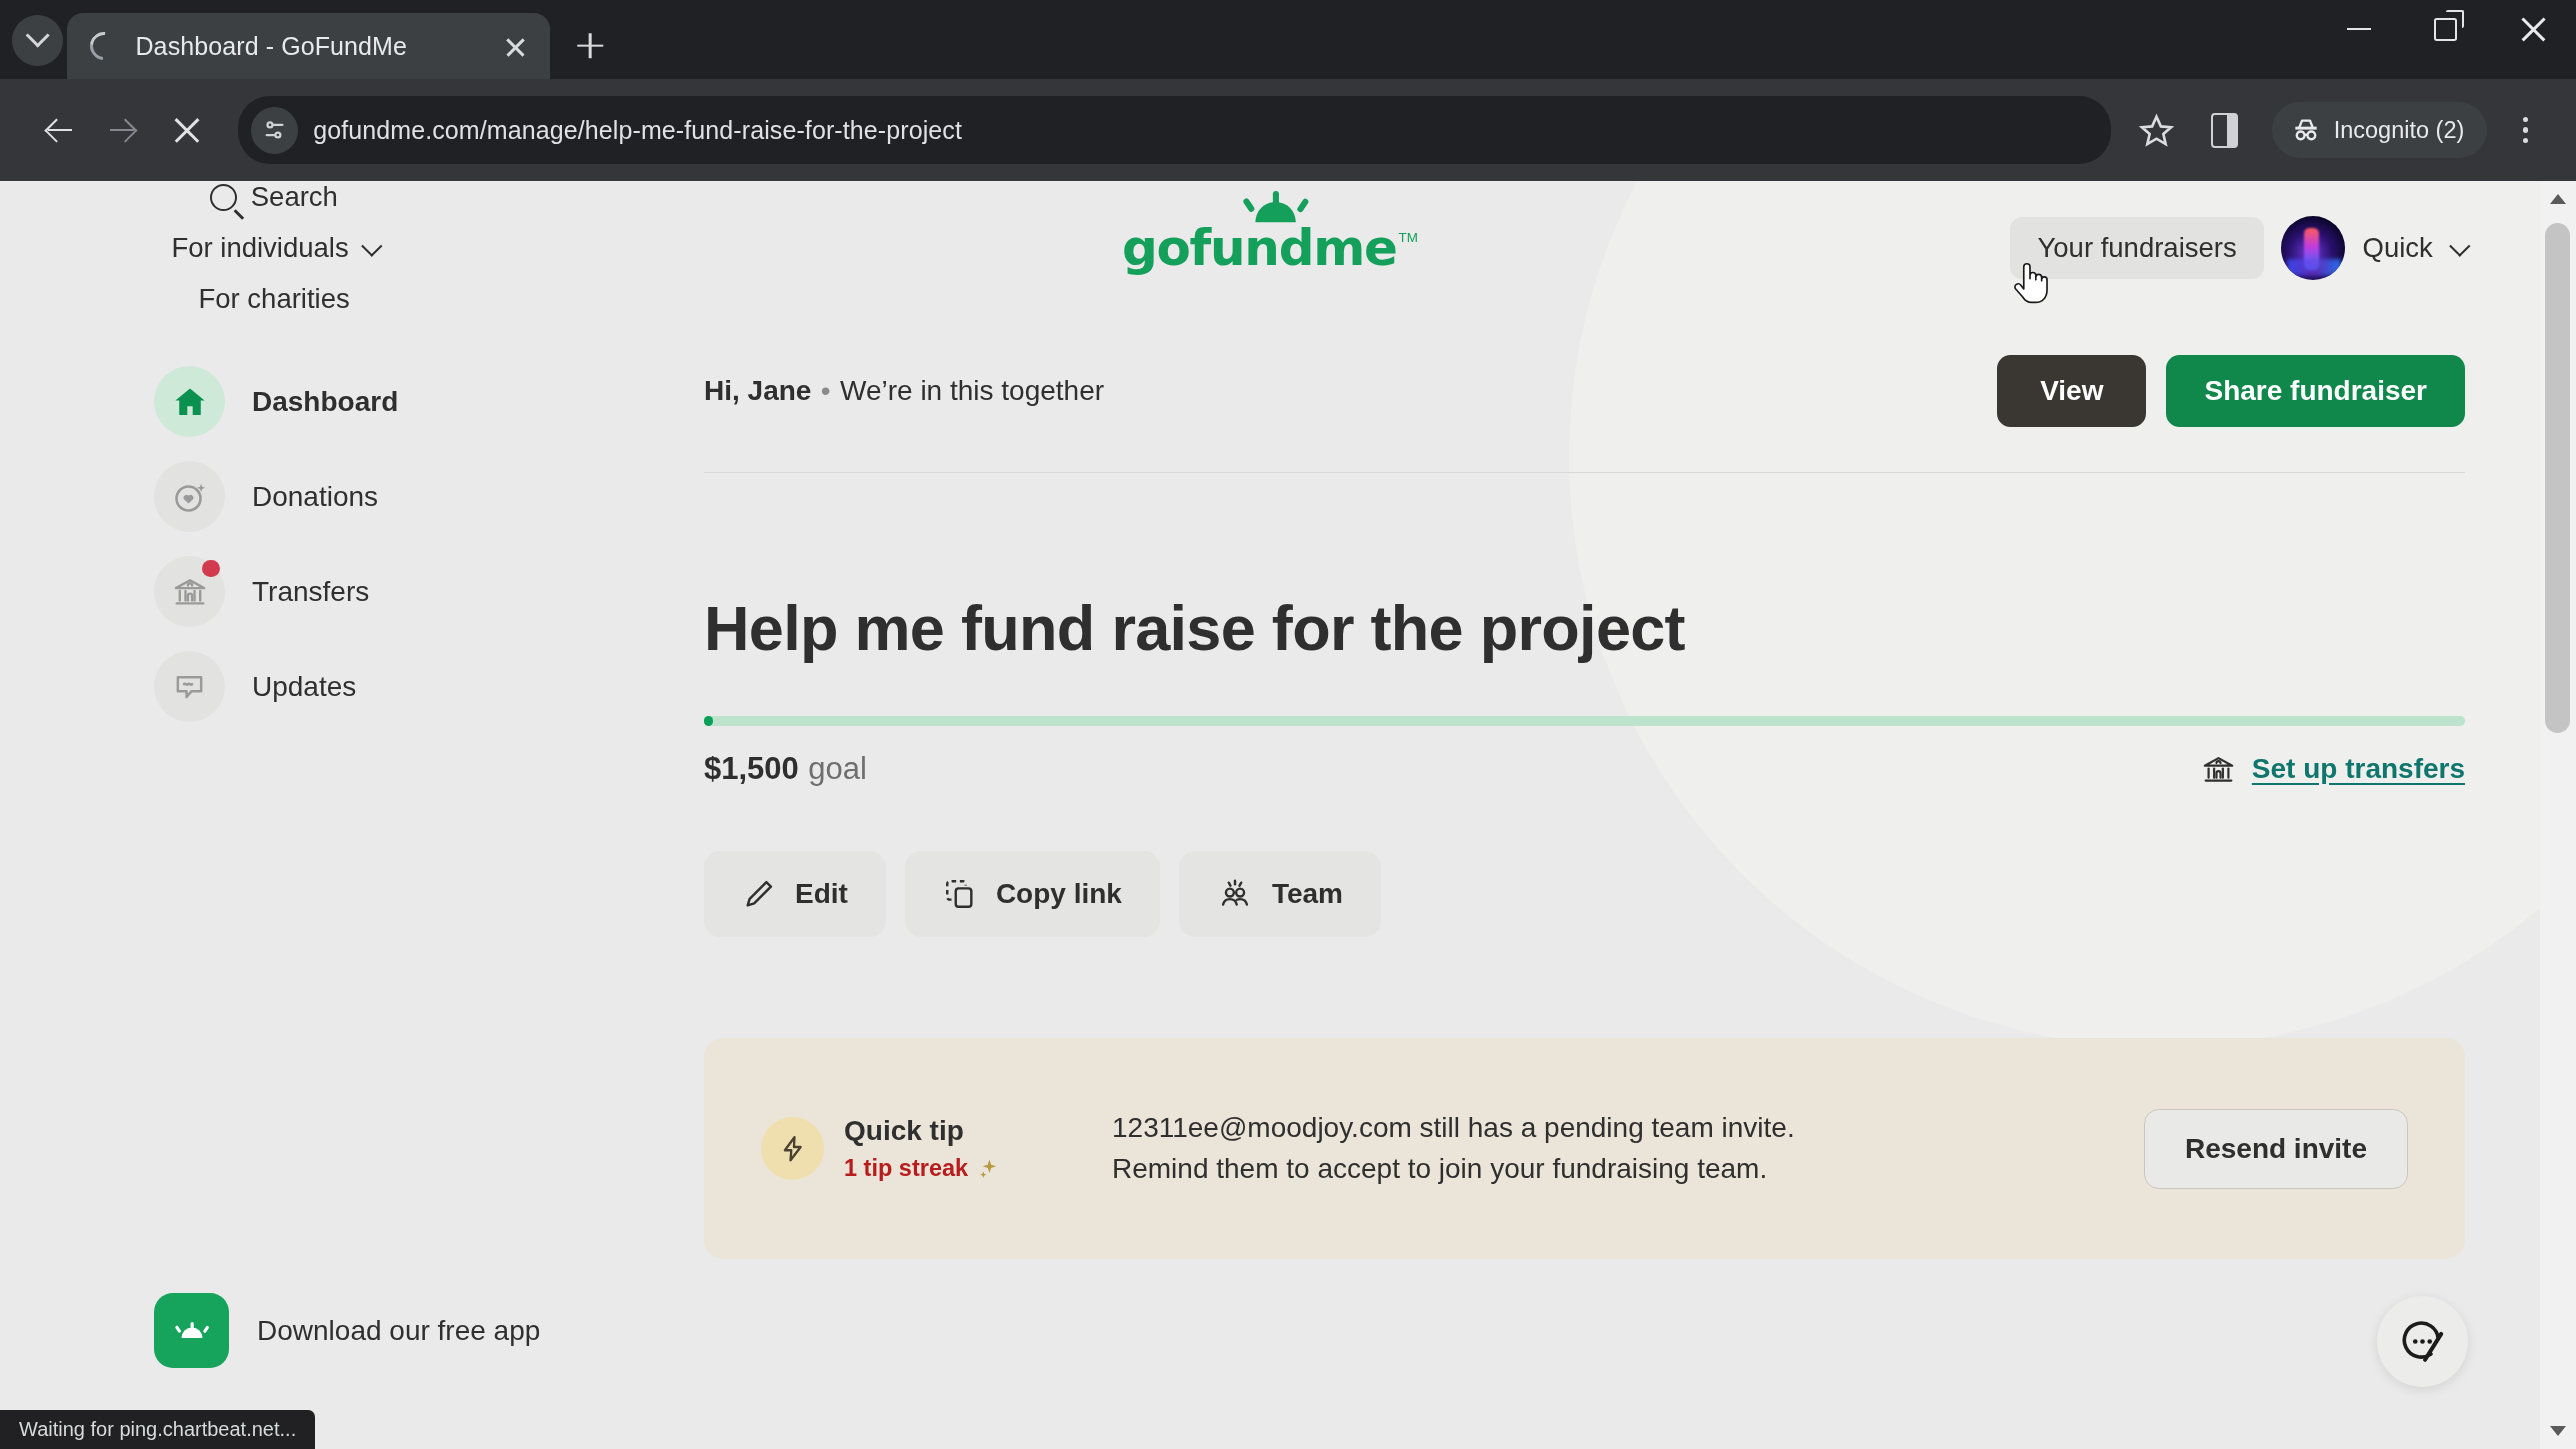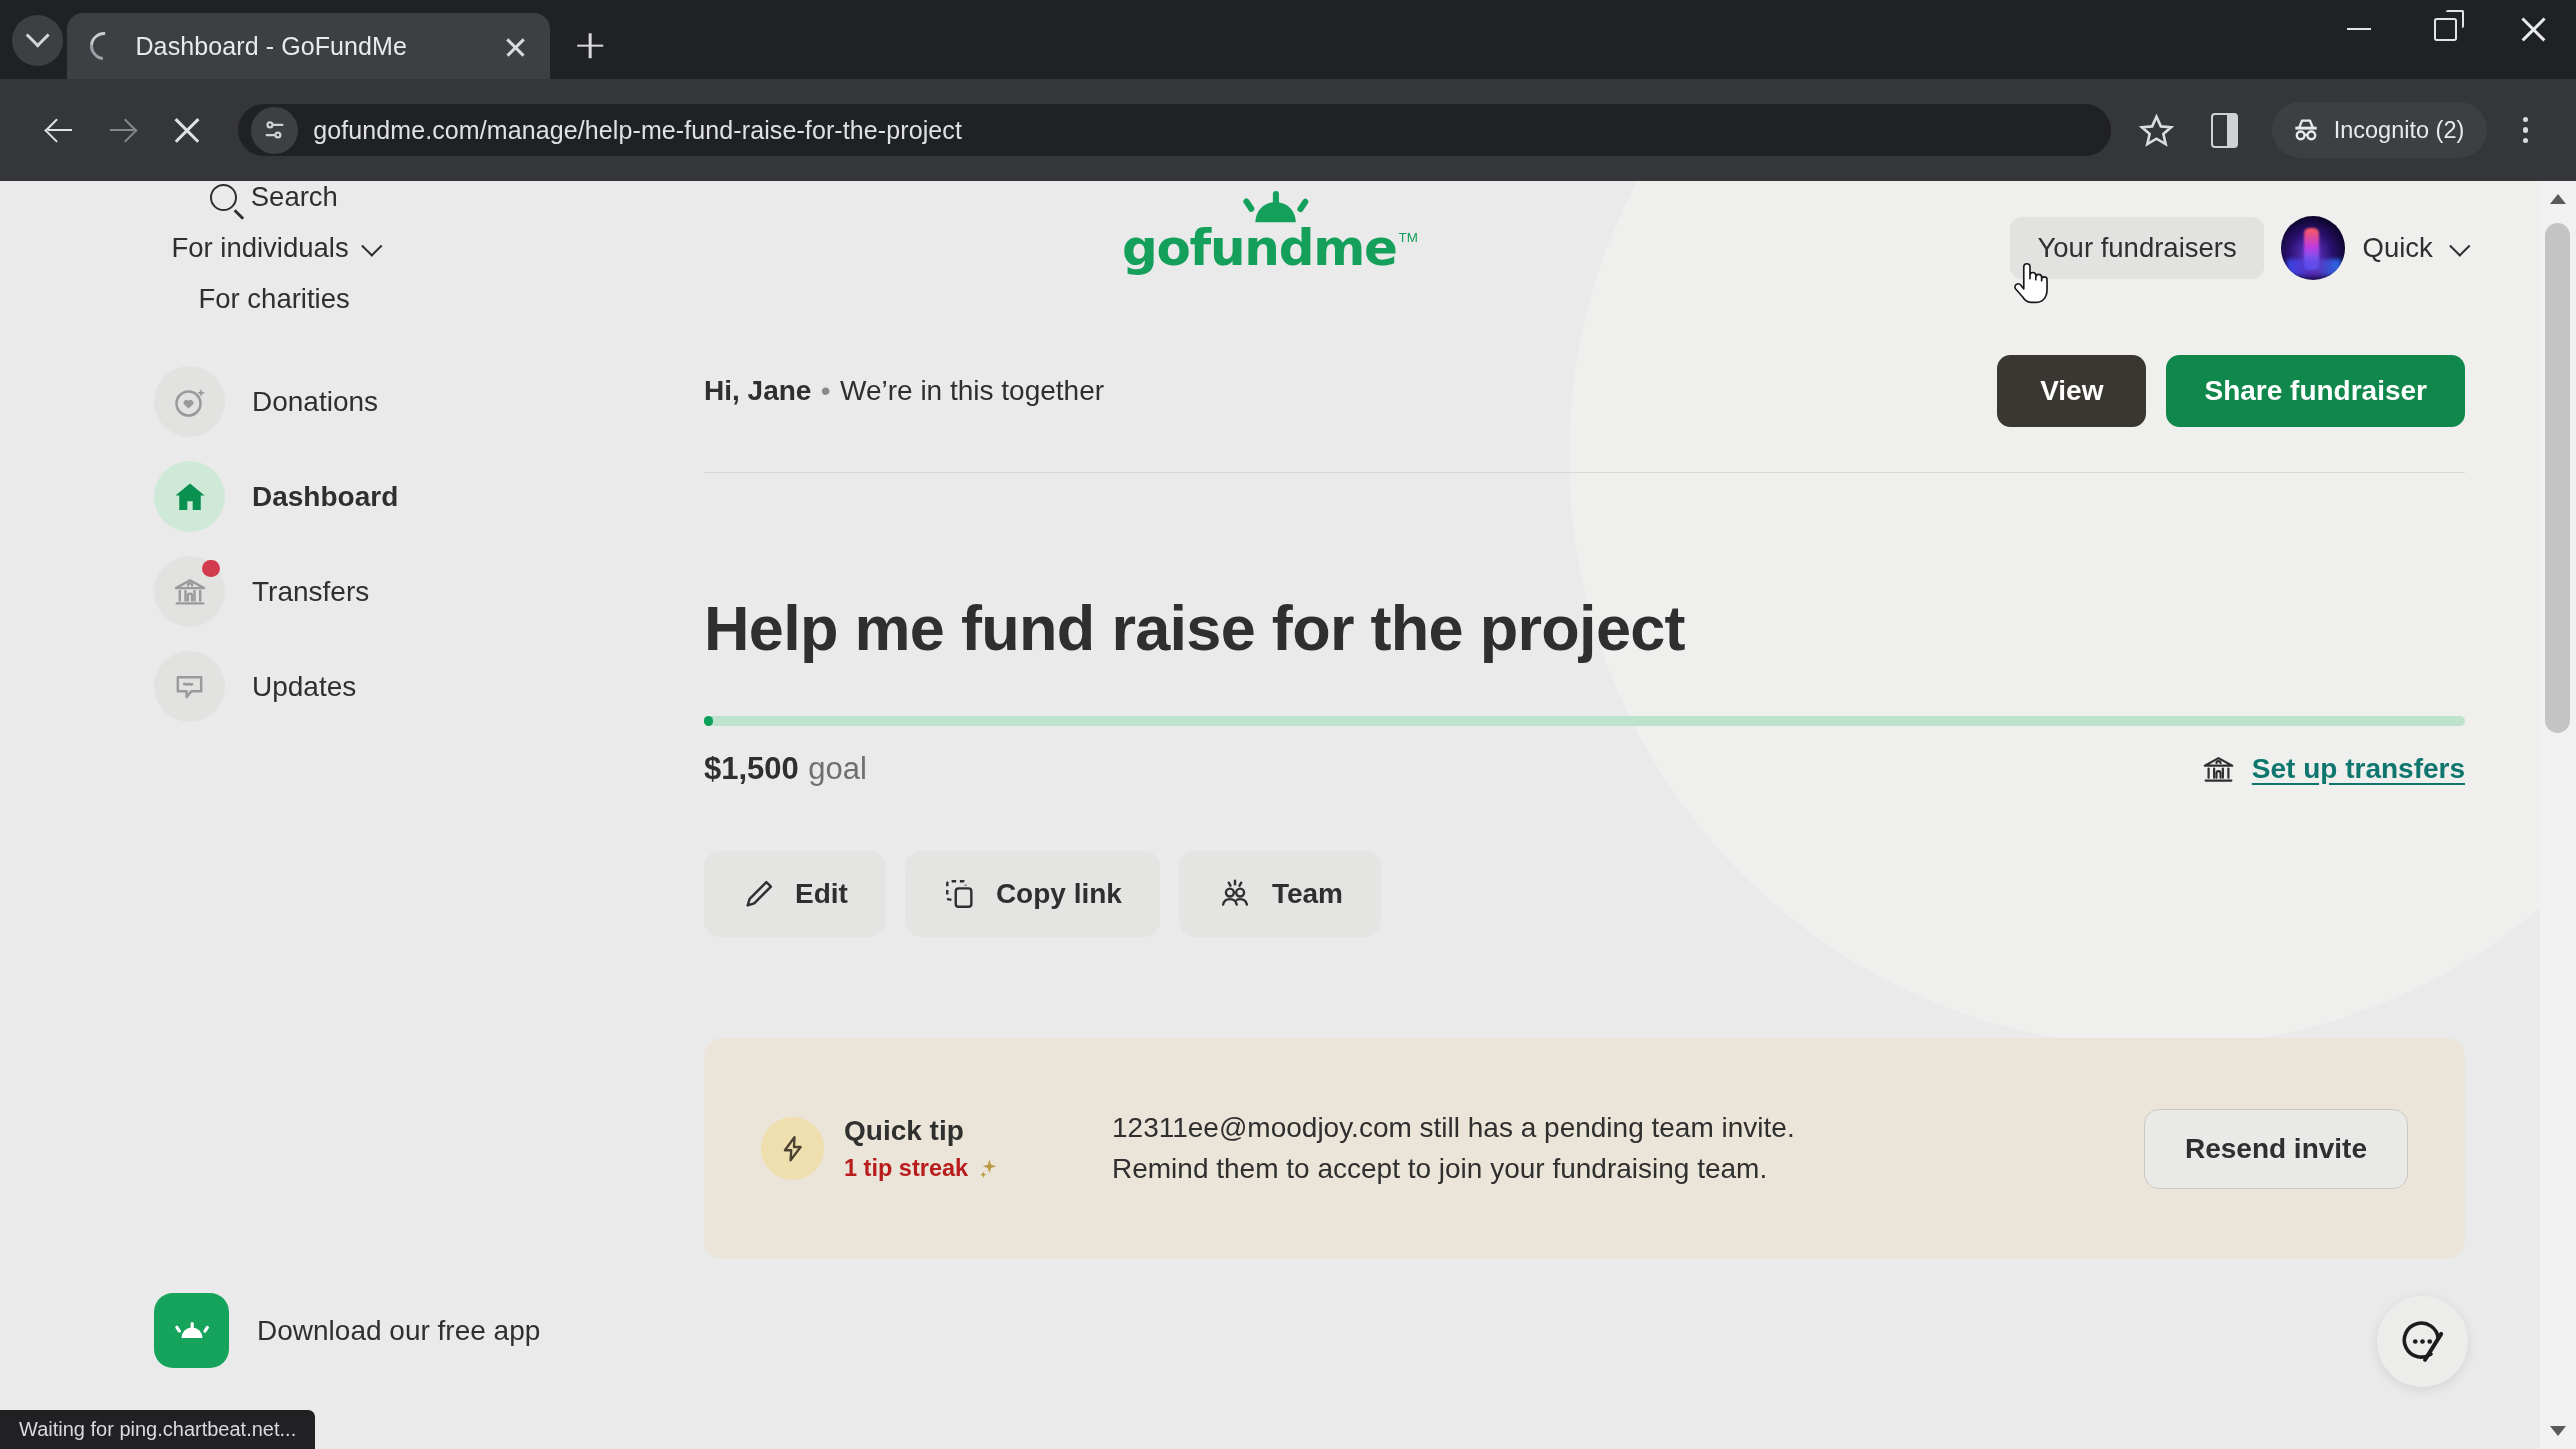--- a/index.html
+++ b/index.html
@@ -77,21 +77,21 @@
   .arrow-r::before {content:"";position:absolute;left:0;top:12px;width:24px;height:2.7px;background:#85888c;}
   .arrow-r::after  {content:"";position:absolute;right:2.7px;top:5.4px;width:14.8px;height:14.8px;border-right:2.7px solid #85888c;border-top:2.7px solid #85888c;transform:rotate(45deg);}
   .stop-x { width: 29.5px; height: 29.5px; position: relative; }
   .stop-x::before, .stop-x::after {
     content:""; position:absolute; left:-1.3px; top:13.4px; width:32px; height:2.7px; background:#e0e2e4;
   }
   .stop-x::before { transform: rotate(45deg); }
   .stop-x::after  { transform: rotate(-45deg); }
 
   .omnibox {
-    flex: 1 1 auto; height: 52px; background: #202124; border-radius: 32px;
+    flex: 1 1 auto; height: 68px; background: #202124; border-radius: 32px;
     display: flex; align-items: center; margin: 0 13.4px 0 19px; padding: 0 17.4px 0 13.4px;
   }
   .site-chip {
     width: 47px; height: 47px; border-radius: 23.5px; background: #3c4043;
     display:flex; align-items:center; justify-content:center; flex:0 0 auto; margin-right: 14.8px;
   }
   .url { color: #dfe1e5; font-size: 25px; white-space: nowrap; letter-spacing: 0.1px; }
   .tb-right { display: flex; align-items: center; gap: 4px; flex: 0 0 auto; }
   .star { width: 35px; height: 35px; position: relative; }
   .sidepanel-ic { width: 27px; height: 35px; border: 2.7px solid #cfd1d4; border-radius: 4px; position: relative; }
@@ -370,37 +370,37 @@
           <span class="user-name">Quick</span>
           <span class="cdown"></span>
         </div>
       </div>
 
       <div class="body-row">
 
         <div class="sidebar">
 
           <div class="side-item">
+            <span class="side-ic active">
+              <svg width="38" height="38" viewBox="0 0 24 24" fill="#0a9150">
+                <path d="M12 3.4 2.8 11h2.4v9.2h5.1v-5.5h3.4v5.5h5.1V11h2.4z"></path>
+              </svg>
+            </span>
+            <span class="side-label active">Dashboard</span>
+          </div>
+
+          <div class="side-item">
             <span class="side-ic">
               <svg width="36" height="36" viewBox="0 0 24 24" fill="none" stroke="#9a9a9a" stroke-width="1.7">
                 <circle cx="11" cy="13" r="8"></circle>
                 <path d="M11 16.4 8.3 13.8a1.9 1.9 0 1 1 2.7-2.7 1.9 1.9 0 1 1 2.7 2.7z" fill="#9a9a9a" stroke="none"></path>
                 <path d="M19.4 3.2 20.1 5.2 22.1 5.9 20.1 6.6 19.4 8.6 18.7 6.6 16.7 5.9 18.7 5.2z" fill="#9a9a9a" stroke="none"></path>
               </svg>
             </span>
             <span class="side-label">Donations</span>
-          </div>
-
-          <div class="side-item">
-            <span class="side-ic active">
-              <svg width="38" height="38" viewBox="0 0 24 24" fill="#0a9150">
-                <path d="M12 3.4 2.8 11h2.4v9.2h5.1v-5.5h3.4v5.5h5.1V11h2.4z"></path>
-              </svg>
-            </span>
-            <span class="side-label active">Dashboard</span>
           </div>
 
           <div class="side-item">
             <span class="side-ic">
               <svg width="36" height="36" viewBox="0 0 24 24" fill="none" stroke="#9a9a9a" stroke-width="1.6" stroke-linecap="round">
                 <path d="M2.6 9.4 12 4.2l9.4 5.2z" stroke-linejoin="round"></path>
                 <line x1="5.2" y1="11.3" x2="5.2" y2="17.6"></line>
                 <line x1="9" y1="11.3" x2="9" y2="17.6"></line>
                 <line x1="15" y1="11.3" x2="15" y2="17.6"></line>
                 <line x1="18.8" y1="11.3" x2="18.8" y2="17.6"></line>

